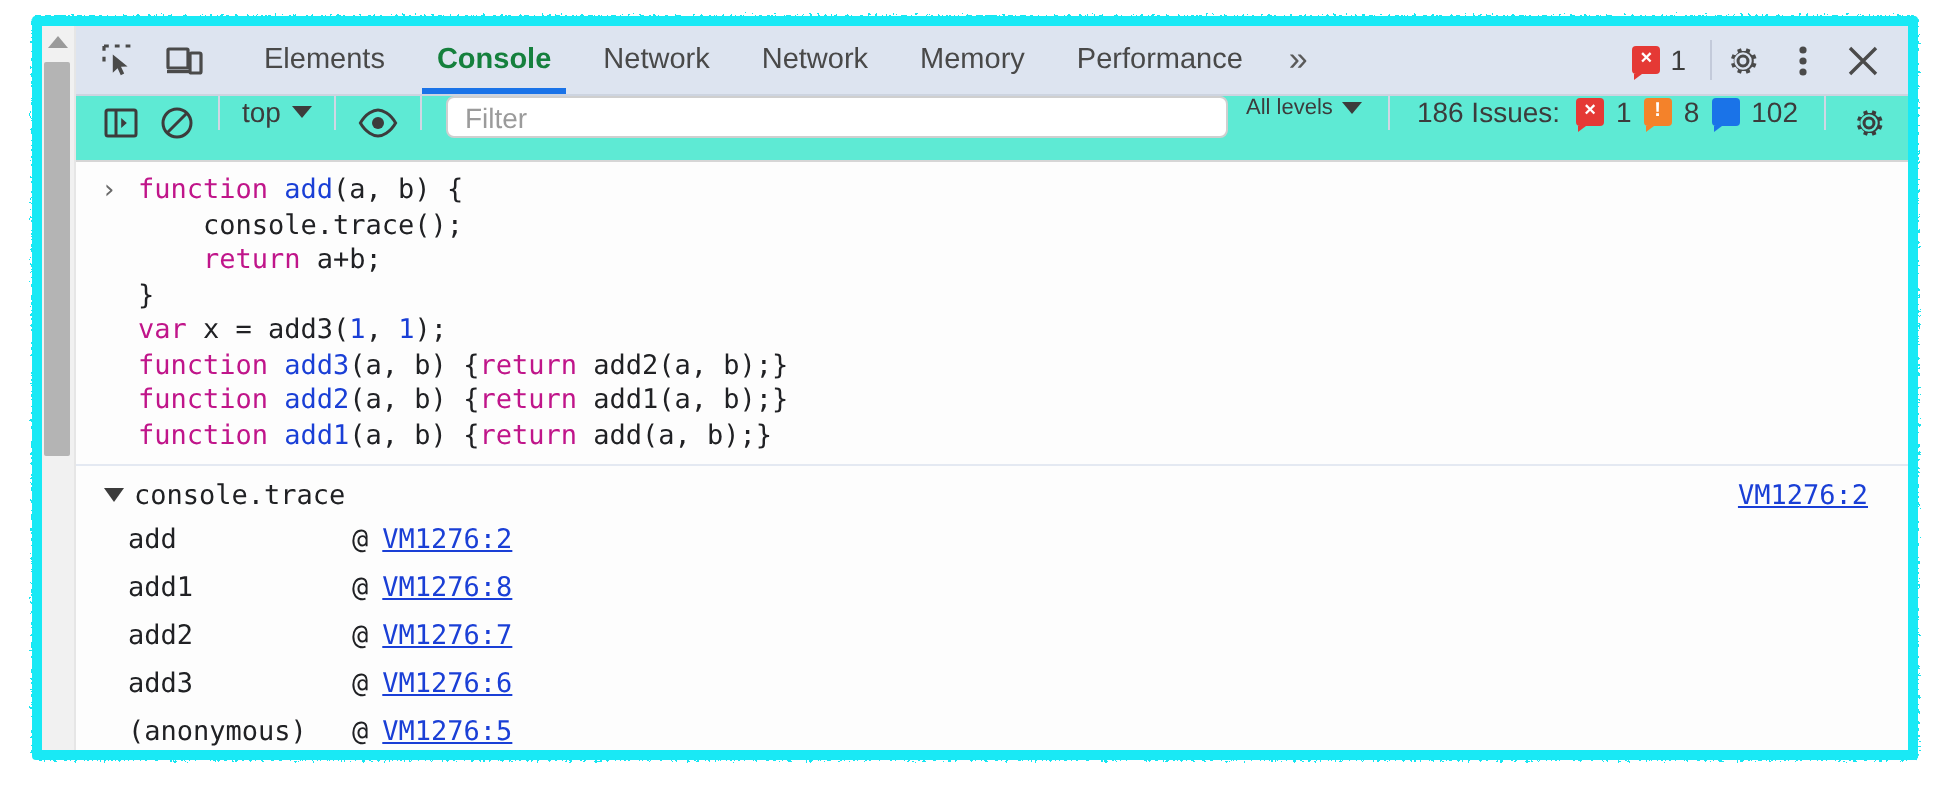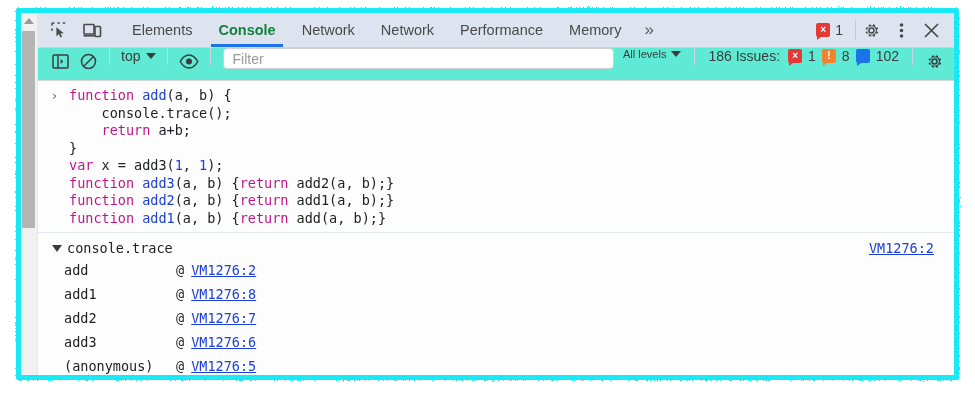--- a/index.html
+++ b/index.html
@@ -433,24 +433,24 @@
           <div class="tab active">
             <span>Console</span>
           </div>
           <div class="tab">
             <span>Network</span>
           </div>
           <div class="tab">
             <span>Network</span>
           </div>
           <div class="tab">
+            <span>Memory</span>
+          </div>
+          <div class="tab">
             <span>Performance</span>
-          </div>
-          <div class="tab">
-            <span>Memory</span>
           </div>
           <div class="tab-more">»</div>
         </div>
 
         <div class="tabbar-spacer"></div>
 
         <div class="tb-right">
           <div class="err-group">
             <span class="badge-sq err">×</span>
             <span class="badge-count">1</span>

